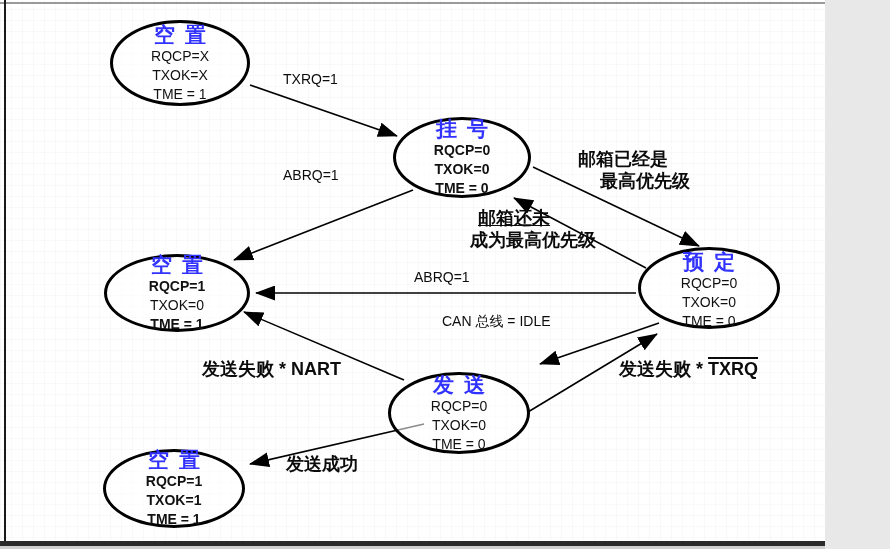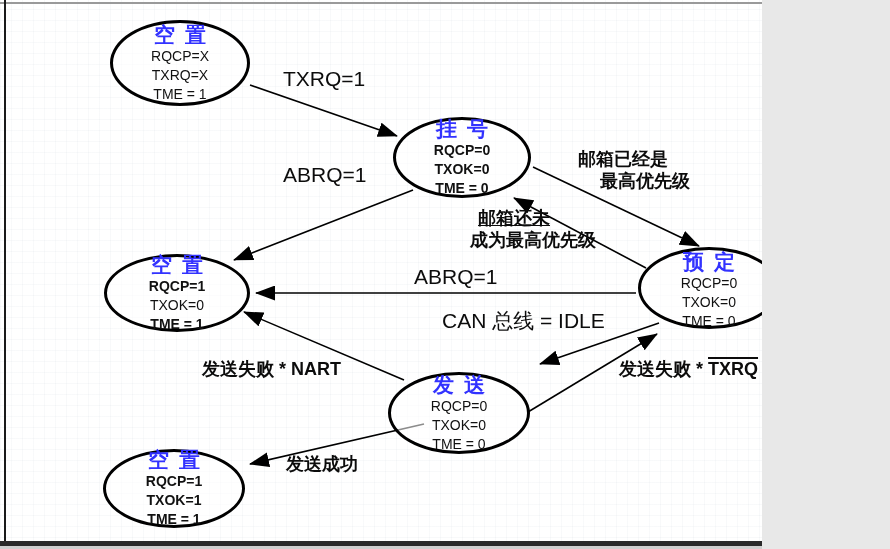--- a/index.html
+++ b/index.html
@@ -3,21 +3,21 @@
 <meta charset="utf-8">
 <style>
   html, body {
     margin: 0;
     padding: 0;
     background: #e8e8e8;
     font-family: "Liberation Sans", "DejaVu Sans", sans-serif;
   }
   .page {
     position: relative;
-    width: 762px;
+    width: 825px;
     height: 549px;
     background: #ffffff;
     background-image:
       repeating-linear-gradient(0deg, rgba(60,90,120,0.035) 0 1px, transparent 1px 11px),
       repeating-linear-gradient(90deg, rgba(60,90,120,0.035) 0 1px, transparent 1px 11px);
     overflow: hidden;
     box-sizing: border-box;
   }
   .frame-left   { position:absolute; left:4px;  top:0;   width:2px; height:549px; background:#1a1a1a; }
   .frame-top    { position:absolute; left:0;    top:2px; width:890px; height:2px; background:#9a9a9a; }
@@ -53,21 +53,21 @@
     font-size: 14px;
     line-height: 19px;
     color: #111;
     white-space: nowrap;
   }
   .bold { font-weight: bold; }
 
   .edge-label {
     position: absolute;
     color: #0c0c0c;
-    font-size: 21px;
+    font-size: 14px;
     line-height: 22px;
     white-space: nowrap;
   }
   .cjk { font-size: 18px; font-weight: bold; }
   .indent-22 { padding-left: 22px; }
   .indent-8  { padding-left: 8px; text-decoration: underline; }
   .overline-term {
     text-decoration: overline;
     text-decoration-thickness: 1.5px;
   }
@@ -96,21 +96,21 @@
     <line x1="636" y1="293" x2="256" y2="293" marker-end="url(#ah)"></line>
     <line x1="659" y1="323" x2="540" y2="364" marker-end="url(#ah)"></line>
     <line x1="528" y1="412" x2="657" y2="334" marker-end="url(#ah)"></line>
     <line x1="404" y1="380" x2="244" y2="312" marker-end="url(#ah)"></line>
     <line x1="424" y1="424" x2="250" y2="464" marker-end="url(#ah)"></line>
   </svg>
 
   <div class="state" style="left:110px; top:20px; width:140px; height:86px;">
     <div class="state-title">空置</div>
     <div class="state-param">RQCP=X</div>
-    <div class="state-param">TXRQ=X</div>
+    <div class="state-param">TXOK=X</div>
     <div class="state-param">TME = 1</div>
   </div>
 
   <div class="state" style="left:393px; top:117px; width:138px; height:81px;text-align:center;">
     <div class="state-title">挂号</div>
     <div class="state-param bold">RQCP=0</div>
     <div class="state-param bold">TXOK=0</div>
     <div class="state-param bold">TME = 0</div>
   </div>
 

